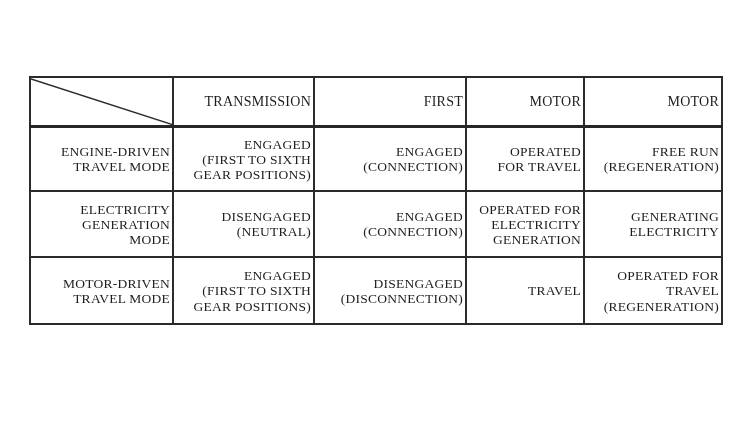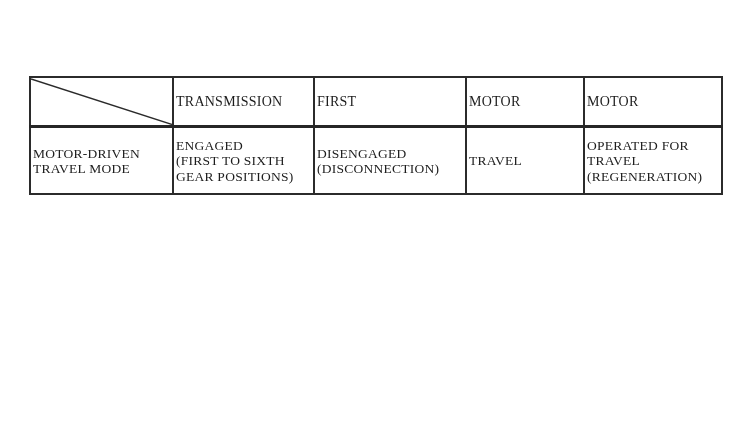--- a/index.html
+++ b/index.html
@@ -21,21 +21,21 @@
   table.mode-table {
     position: absolute;
     left: 29px;
     top: 76px;
     border-collapse: collapse;
     table-layout: fixed;
     width: 692px;
   }
   .mode-table td {
     border: 2px solid #2b2b2b;
-    text-align: left;
+    text-align: right;
     vertical-align: middle;
     font-family: "Liberation Serif", "DejaVu Serif", serif;
     font-size: 13.5px;
     line-height: 1.13;
     letter-spacing: 0.25px;
     color: #1d1d1d;
     padding: 1px 2px;
     white-space: pre-line;
     overflow: hidden;
   }
@@ -78,20 +78,47 @@
           <svg viewBox="0 0 100 100" preserveAspectRatio="none">
             <line x1="0" y1="2" x2="100" y2="98" stroke="#2b2b2b" stroke-width="1.4" vector-effect="non-scaling-stroke"></line>
           </svg>
           <span></span>
         </td>
         <td>TRANSMISSION</td>
         <td>FIRST</td>
         <td>MOTOR</td>
         <td>MOTOR</td>
       </tr>
+      <tr class="r2">
+        <td>ENGINE-DRIVEN
+TRAVEL MODE</td>
+        <td>ENGAGED
+(FIRST TO SIXTH
+GEAR POSITIONS)</td>
+        <td>ENGAGED
+(CONNECTION)</td>
+        <td>OPERATED
+FOR TRAVEL</td>
+        <td>FREE RUN
+(REGENERATION)</td>
+      </tr>
+      <tr class="r3">
+        <td>ELECTRICITY
+GENERATION
+MODE</td>
+        <td>DISENGAGED
+(NEUTRAL)</td>
+        <td>ENGAGED
+(CONNECTION)</td>
+        <td>OPERATED FOR
+ELECTRICITY
+GENERATION</td>
+        <td>GENERATING
+ELECTRICITY</td>
+      </tr>
       <tr class="r4">
         <td>MOTOR-DRIVEN
 TRAVEL MODE</td>
         <td>ENGAGED
 (FIRST TO SIXTH
 GEAR POSITIONS)</td>
         <td>DISENGAGED
 (DISCONNECTION)</td>
         <td>TRAVEL</td>
         <td>OPERATED FOR

